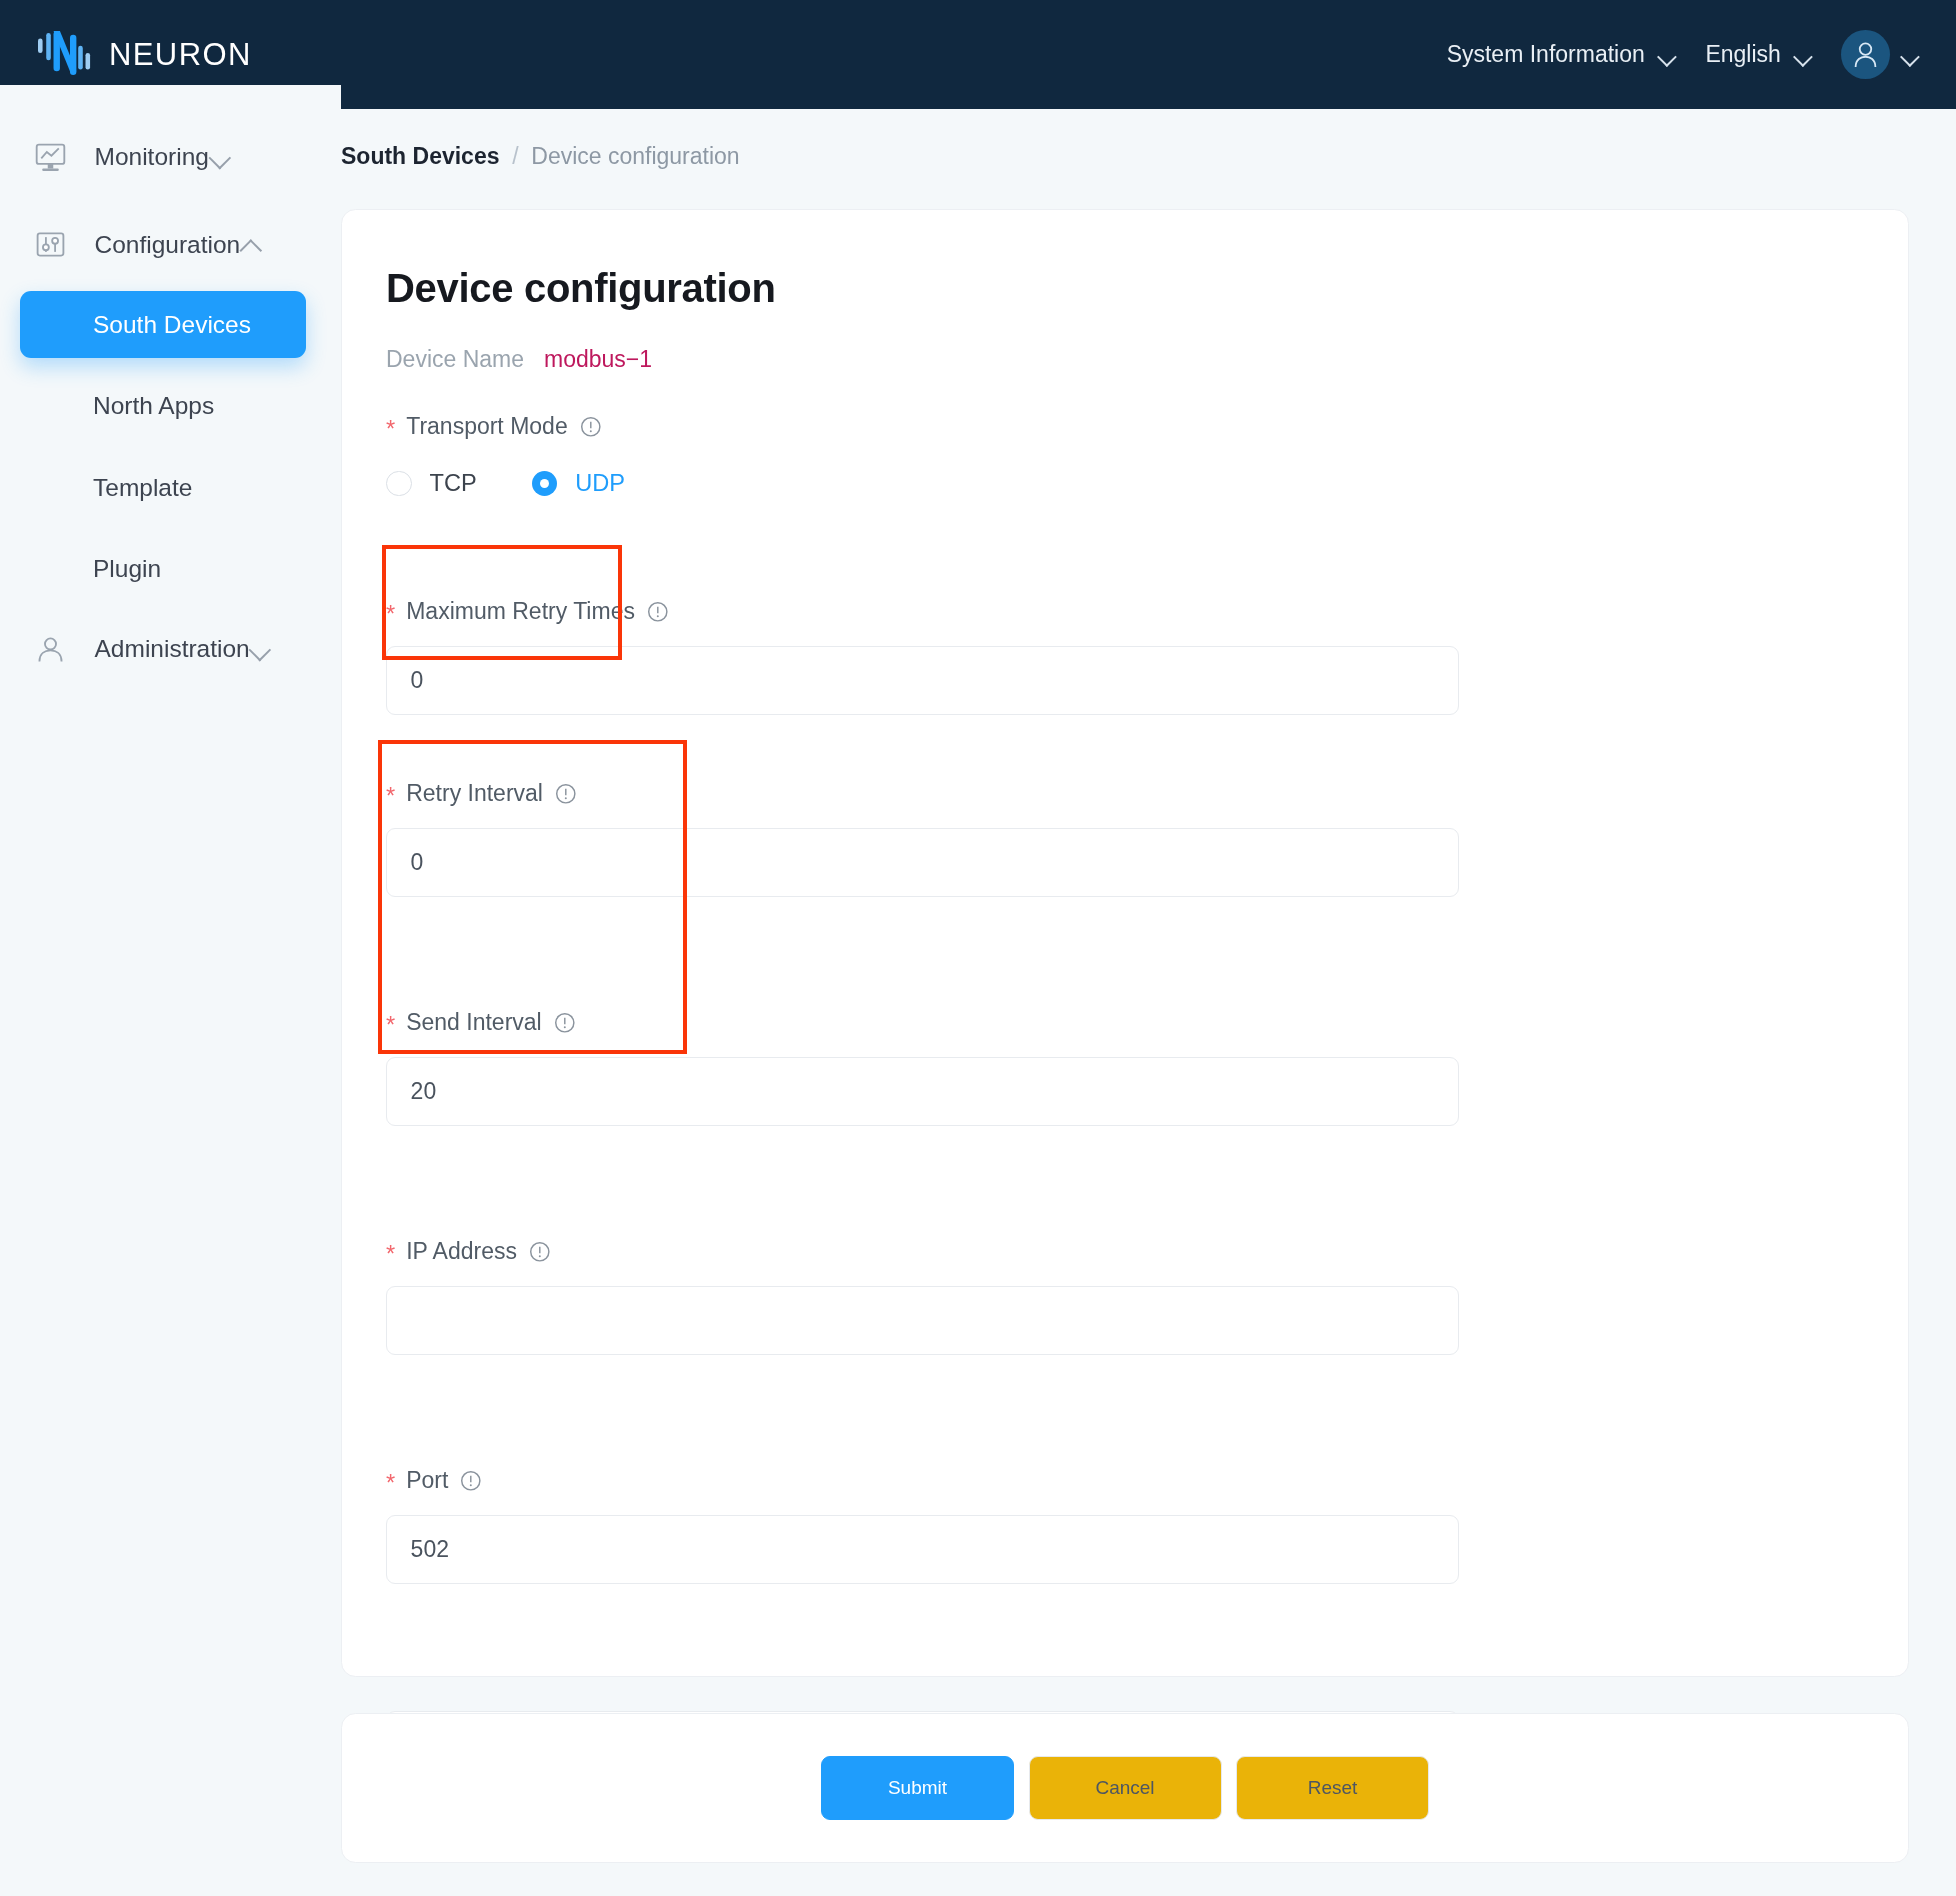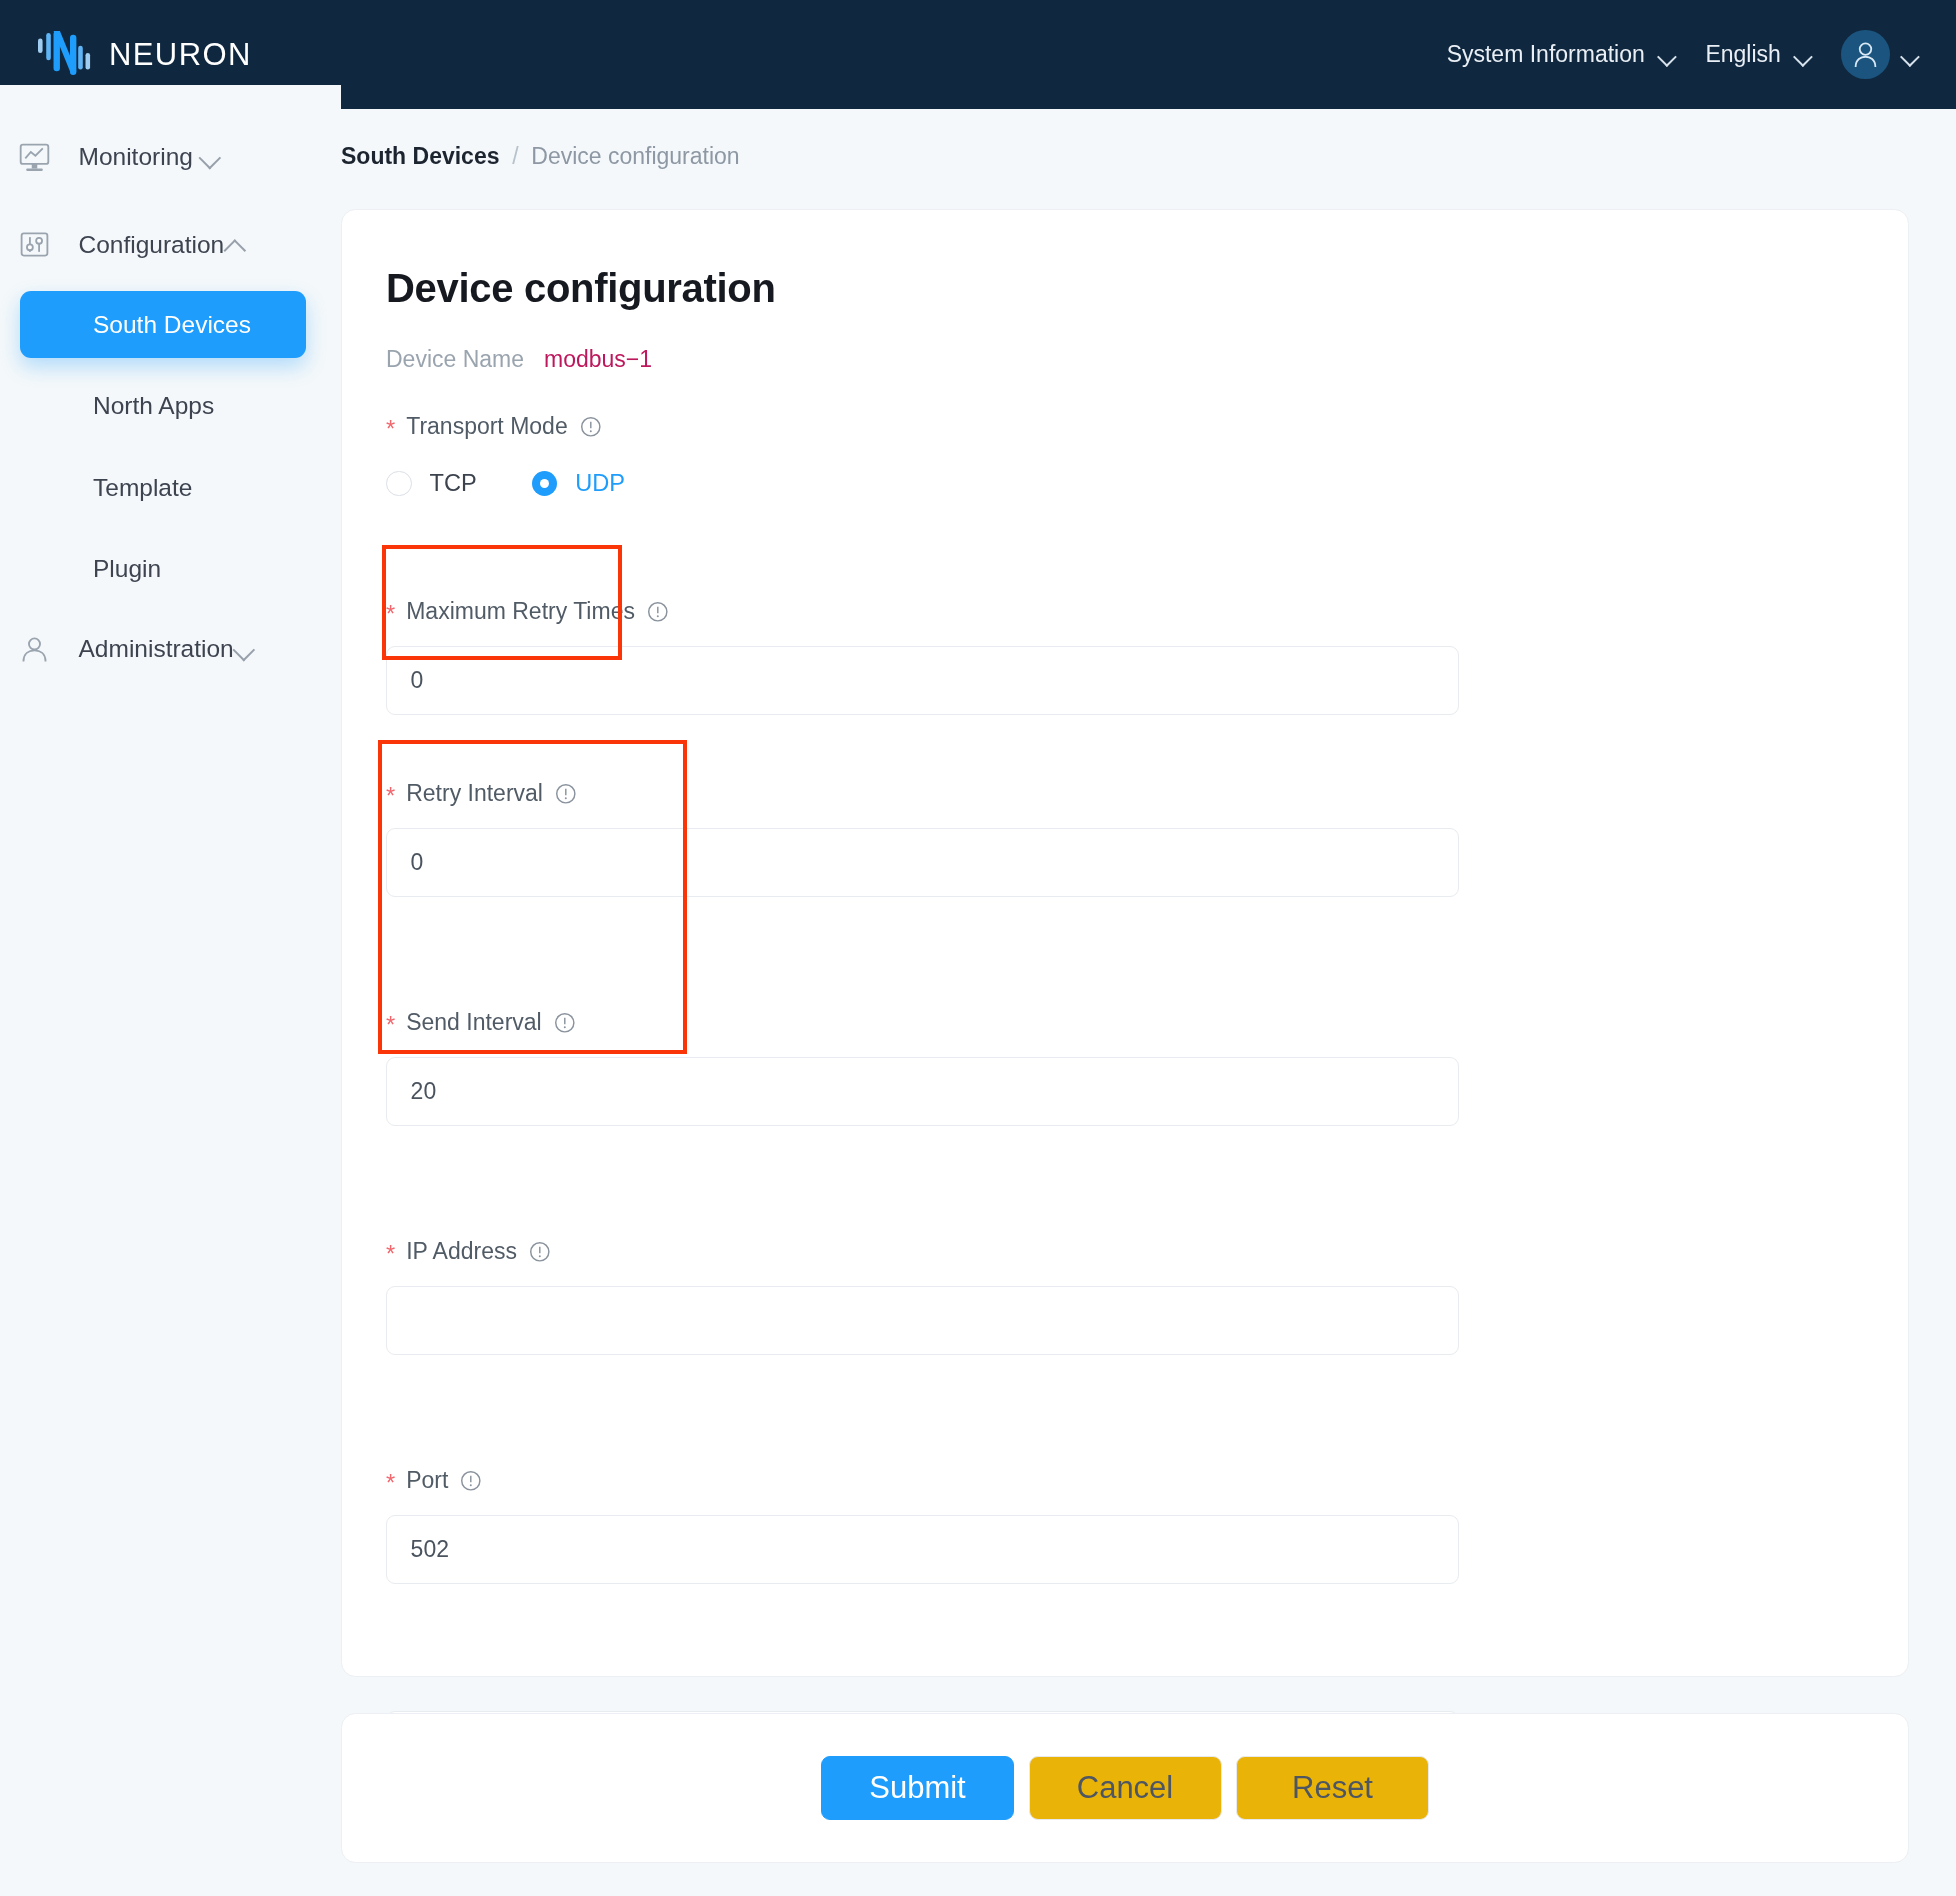--- a/index.html
+++ b/index.html
@@ -79,21 +79,21 @@
     position: absolute;
     left: 0; top: 85px;
     width: 341px; height: 1811px;
     background: #f4f8fa;
     padding-top: 40px;
   }
   .nav-group {
     display: flex;
     align-items: center;
     height: 64px;
-    padding-left: 15px;
+    padding-left: 31px;
     cursor: pointer;
   }
   .nav-ico {
     width: 38px; height: 38px;
     display: flex; align-items: center; justify-content: center;
     flex: none;
   }
   .nav-group-label {
     font-size: 24.5px;
     color: #3d4450;
@@ -275,21 +275,21 @@
     display: flex;
     align-items: center;
     justify-content: center;
     gap: 14.5px;
   }
   .btn {
     height: 64px;
     min-width: 193px;
     border-radius: 9px;
     font-family: "Liberation Sans", sans-serif;
-    font-size: 31px;
+    font-size: 19px;
     cursor: pointer;
     display: flex;
     align-items: center;
     justify-content: center;
   }
   .btn-primary { background: #1f9dfc; color: #fff; border: 0.9px solid #1f9dfc; }
   .btn-ghost { background: #eab308; color: #4d5662; border: 0.9px solid #e6e9ed; }
 </style>
 </head>
 <body>

